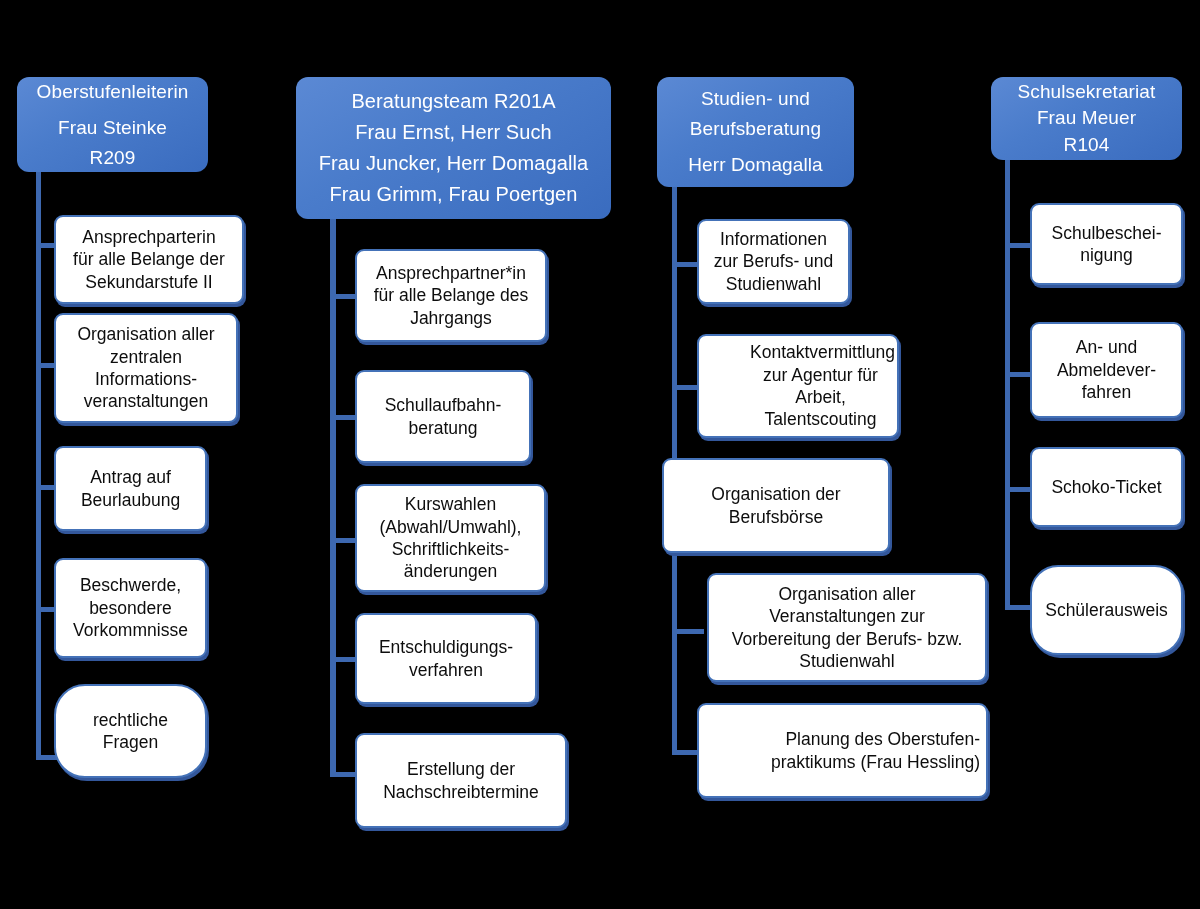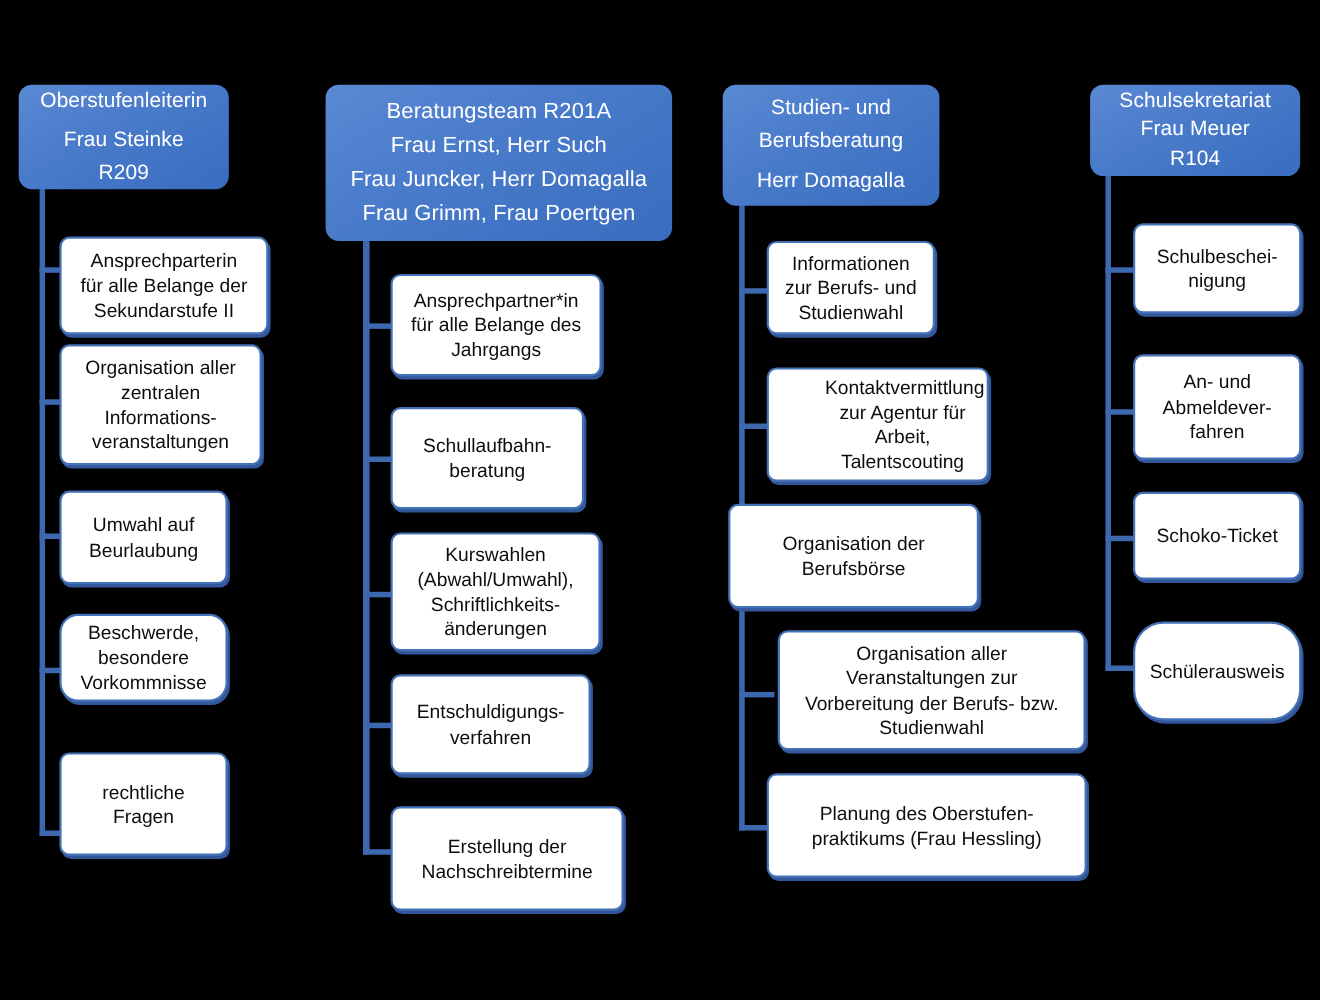--- a/index.html
+++ b/index.html
@@ -94,32 +94,32 @@
   <div class="leaf-box" style="left:54px; top:313px; width:184px; height:110px;">
     <span class="txt">
       <span>Organisation aller</span><br>
       <span>zentralen</span><br>
       <span>Informations-</span><br>
       <span>veranstaltungen</span>
     </span>
   </div>
   <div class="leaf-box" style="left:54px; top:446px; width:153px; height:85px;">
     <span class="txt">
-      <span>Umwahl auf</span><br>
+      <span>Antrag auf</span><br>
       <span>Beurlaubung</span>
     </span>
   </div>
-  <div class="leaf-box" style="left:54px; top:558px; width:153px; height:80px;border-radius:17px;">
+  <div class="leaf-box" style="left:54px; top:558px; width:153px; height:100px;">
     <span class="txt">
       <span>Beschwerde,</span><br>
       <span>besondere</span><br>
       <span>Vorkommnisse</span>
     </span>
   </div>
-  <div class="leaf-box" style="left:54px; top:684px; width:153px; height:94px;">
+  <div class="leaf-box" style="left:54px; top:684px; width:153px; height:94px;border-radius:31px;">
     <span class="txt">
       <span>rechtliche</span><br>
       <span>Fragen</span>
     </span>
   </div>
 
   <div class="conn-v" style="left:330px; top:210px; width:6px; height:567px;"></div>
   <div class="conn-h" style="left:330px; top:294px; width:26px;"></div>
   <div class="conn-h" style="left:330px; top:415px; width:26px;"></div>
   <div class="conn-h" style="left:330px; top:538px; width:26px;"></div>
@@ -203,21 +203,21 @@
     </span>
   </div>
   <div class="leaf-box" style="left:707px; top:573px; width:280px; height:109px;">
     <span class="txt">
       <span>Organisation aller</span><br>
       <span>Veranstaltungen zur</span><br>
       <span>Vorbereitung der Berufs- bzw.</span><br>
       <span>Studienwahl</span>
     </span>
   </div>
-  <div class="leaf-box" style="left:697px; top:703px; width:291px; height:95px;">
+  <div class="leaf-box" style="left:697px; top:703px; width:291px; height:95px;text-align:right;">
     <span class="txt">
       <span>Planung des Oberstufen-</span><br>
       <span>praktikums (Frau Hessling)</span>
     </span>
   </div>
 
   <div class="conn-v" style="left:1005px; top:160px; height:450px;"></div>
   <div class="conn-h" style="left:1005px; top:243px; width:26px;"></div>
   <div class="conn-h" style="left:1005px; top:372px; width:26px;"></div>
   <div class="conn-h" style="left:1005px; top:487px; width:26px;"></div>

